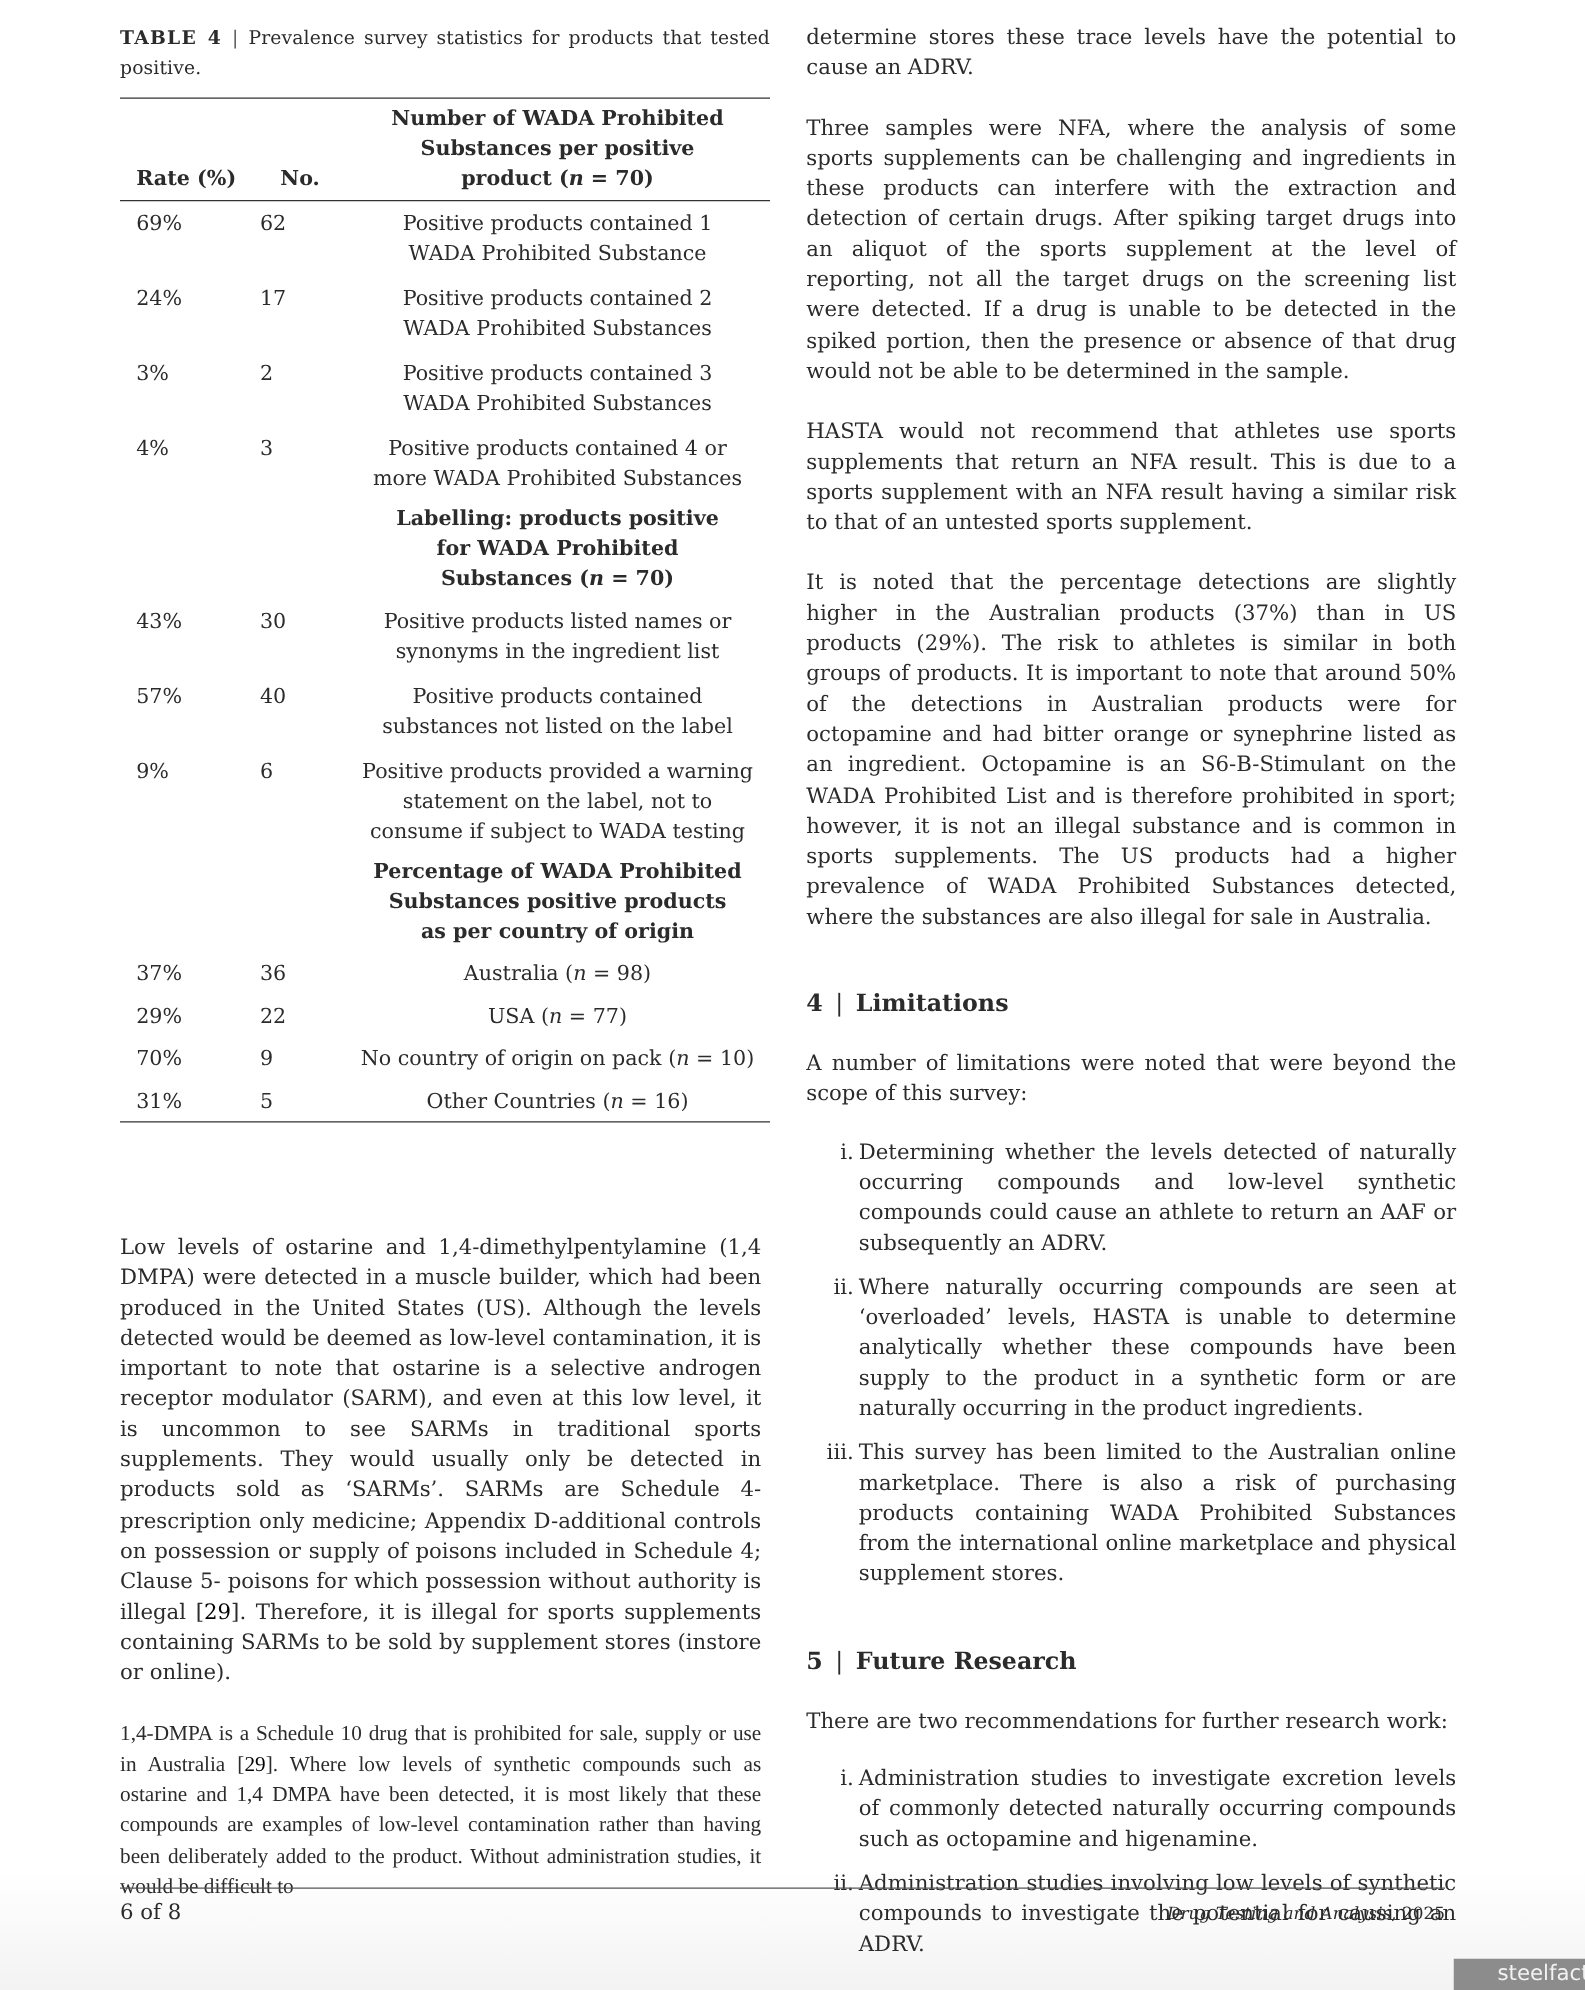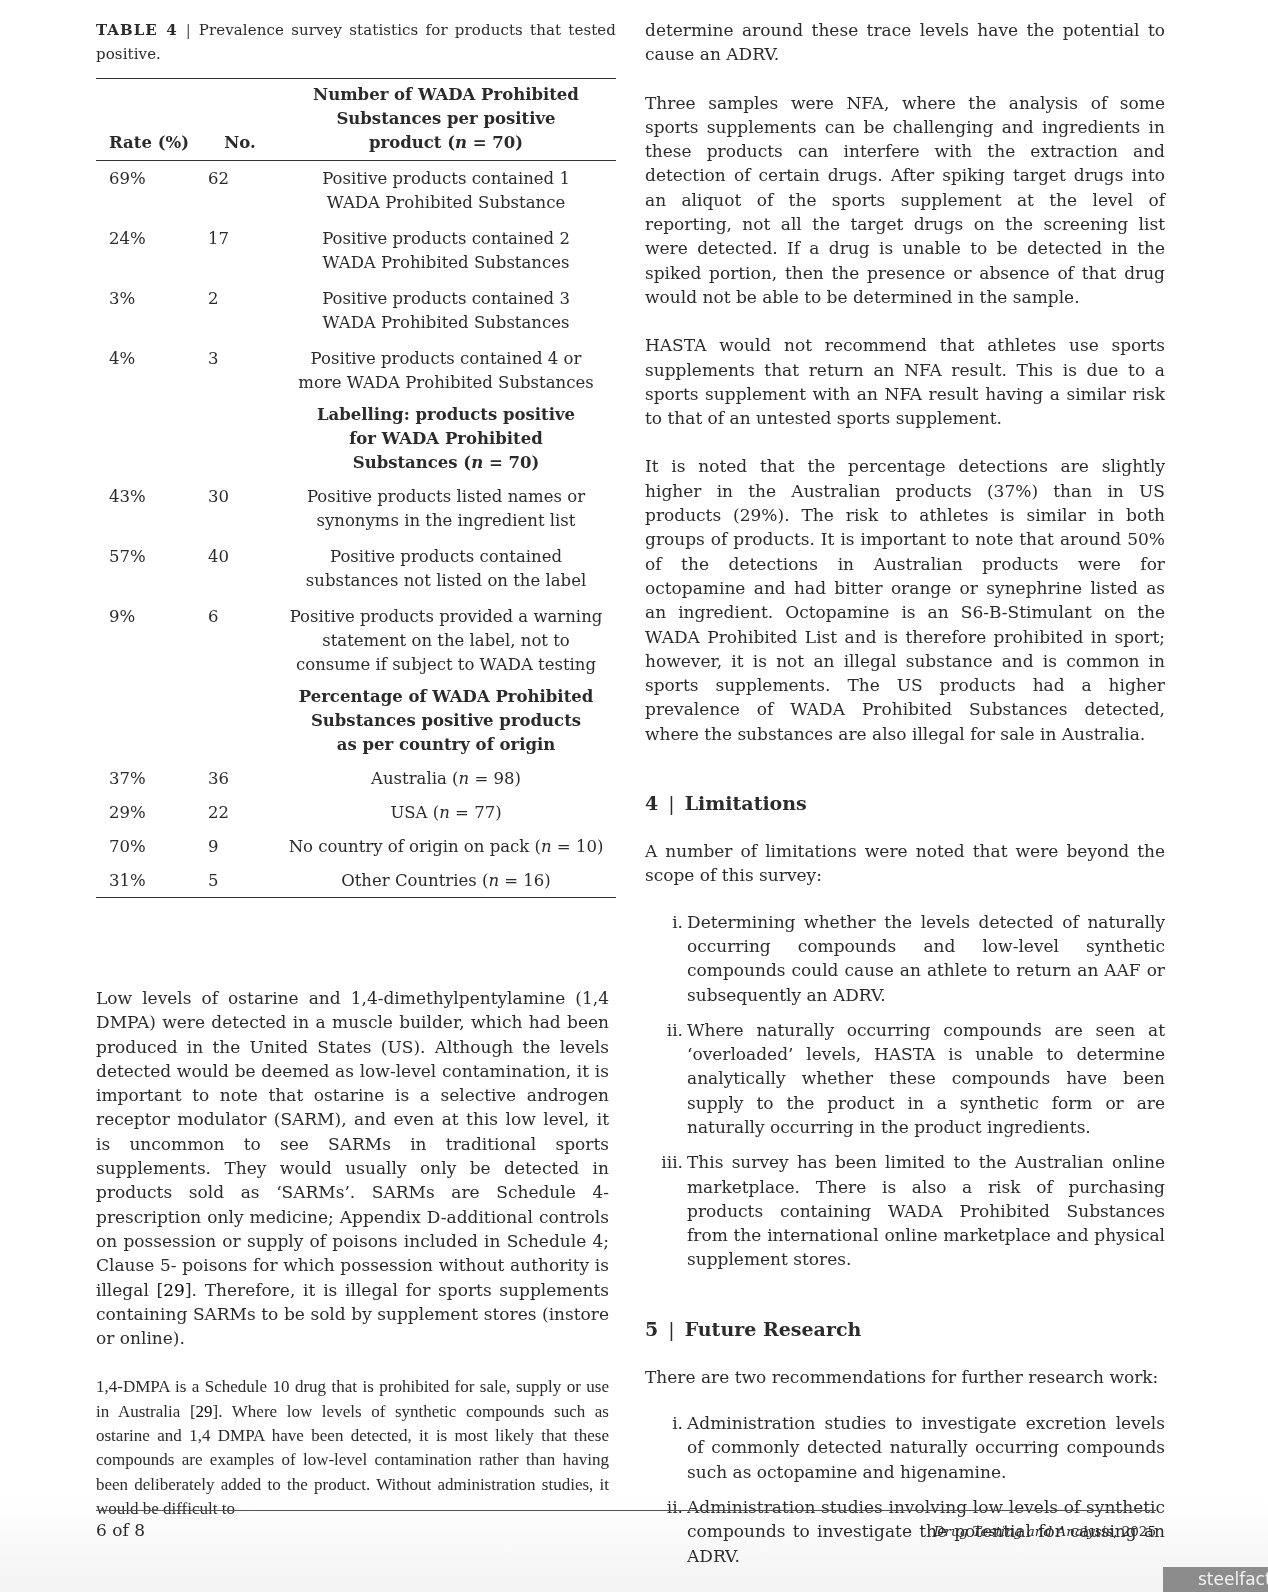--- a/index.html
+++ b/index.html
@@ -175,21 +175,21 @@
     </tbody>
   </table>
 </div>
 
 <div class="left-body">
   <p class="para"><span>Low levels of ostarine and 1,4-dimethylpentylamine (1,4 DMPA) were detected in a muscle builder, which had been produced in the United States (US). Although the levels de­tected would be deemed as low-level contamination, it is im­portant to note that ostarine is a selective androgen receptor modulator (SARM), and even at this low level, it is uncom­mon to see SARMs in traditional sports supplements. They would usually only be detected in products sold as ‘SARMs’. SARMs are Schedule 4- prescription only medicine; Appendix D-additional controls on possession or supply of poisons in­cluded in Schedule 4; Clause 5- poisons for which possession without authority is illegal [</span><a class="ref-link">29</a><span>]. Therefore, it is illegal for sports supplements containing SARMs to be sold by supple­ment stores (instore or online).</span></p>
   <p class="para"><span>1,4-DMPA is a Schedule 10 drug that is prohibited for sale, sup­ply or use in Australia [</span><a class="ref-link">29</a><span>]. Where low levels of synthetic com­pounds such as ostarine and 1,4 DMPA have been detected, it is most likely that these compounds are examples of low-level con­tamination rather than having been deliberately added to the product. Without administration studies, it would be difficult to</span></p>
 </div>
 
 <div class="col col-right">
-  <p class="para">determine around these trace levels have the potential to cause an ADRV.</p>
+  <p class="para">determine stores these trace levels have the potential to cause an ADRV.</p>
   <p class="para">Three samples were NFA, where the analysis of some sports sup­plements can be challenging and ingredients in these products can interfere with the extraction and detection of certain drugs. After spiking target drugs into an aliquot of the sports supple­ment at the level of reporting, not all the target drugs on the screening list were detected. If a drug is unable to be detected in the spiked portion, then the presence or absence of that drug would not be able to be determined in the sample.</p>
   <p class="para">HASTA would not recommend that athletes use sports supple­ments that return an NFA result. This is due to a sports sup­plement with an NFA result having a similar risk to that of an untested sports supplement.</p>
   <p class="para">It is noted that the percentage detections are slightly higher in the Australian products (37%) than in US products (29%). The risk to athletes is similar in both groups of products. It is import­ant to note that around 50% of the detections in Australian prod­ucts were for octopamine and had bitter orange or synephrine listed as an ingredient. Octopamine is an S6-B-Stimulant on the WADA Prohibited List and is therefore prohibited in sport; how­ever, it is not an illegal substance and is common in sports sup­plements. The US products had a higher prevalence of WADA Prohibited Substances detected, where the substances are also illegal for sale in Australia.</p>
 
   <h2 class="section-head">
     <span class="snum">4</span><span class="ssep">|</span><span>Limitations</span>
   </h2>
   <p class="para">A number of limitations were noted that were beyond the scope of this survey:</p>
   <ol class="roman">
     <li><span class="marker">i.</span><span>Determining whether the levels detected of naturally oc­curring compounds and low-level synthetic compounds could cause an athlete to return an AAF or subsequently an ADRV.</span></li>

